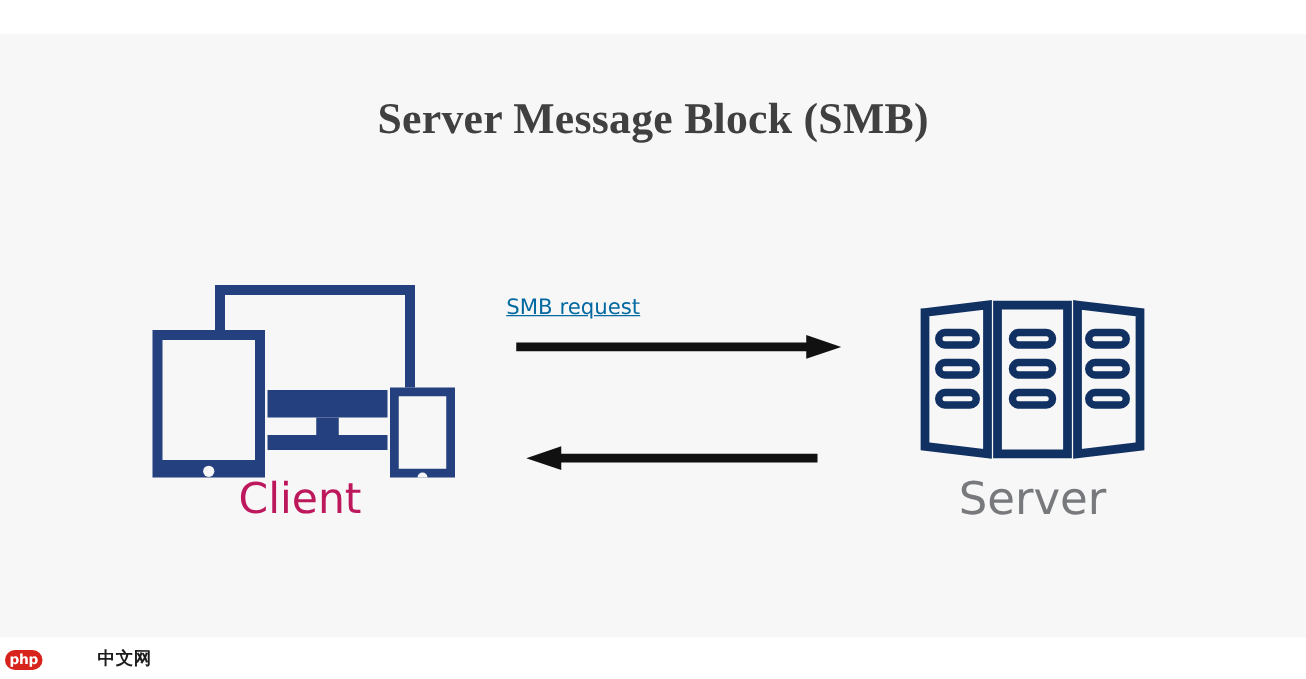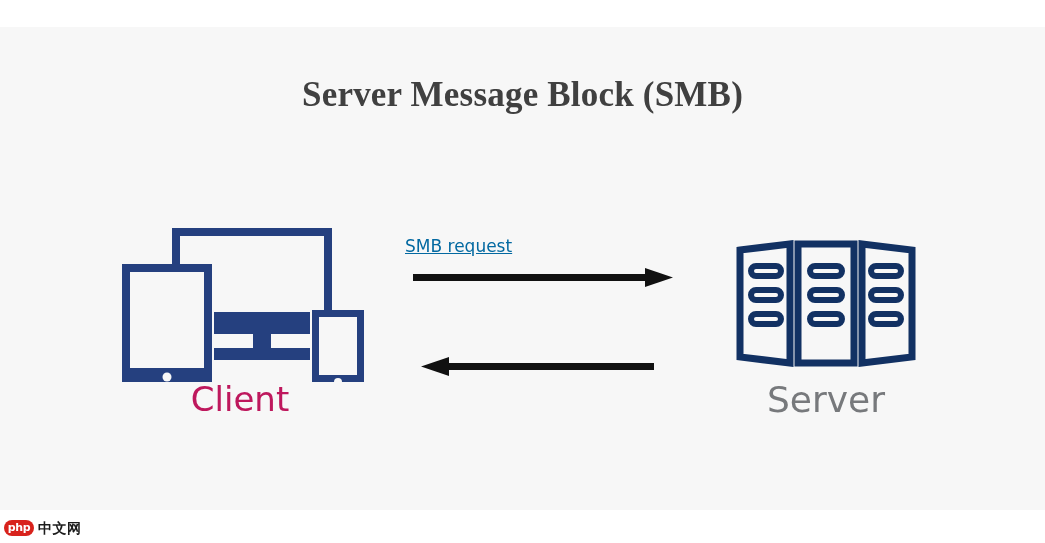--- a/index.html
+++ b/index.html
@@ -142,26 +142,27 @@
     background: #d8221c;
     color: #ffffff;
     font-family: "DejaVu Sans", sans-serif;
     font-size: 11px;
     font-weight: bold;
     line-height: 16px;
     text-align: center;
     letter-spacing: -0.3px;
   }
   #watermark-text {
-    font-family: Liberation Sans, sans-serif;
+    font-family: Liberation Mono, monospace;
     font-size: 14px;
     font-weight: bold;
     color: #1b1b1b;
     letter-spacing: 0.5px;
     line-height: 16px;
+    margin-left: 40px;
   }
 </style>
 </head>
 <body>
 
 <div id="stage">
 
   <div id="canvas"></div>
 
   <div id="diagram-title">Server Message Block (SMB)</div>

